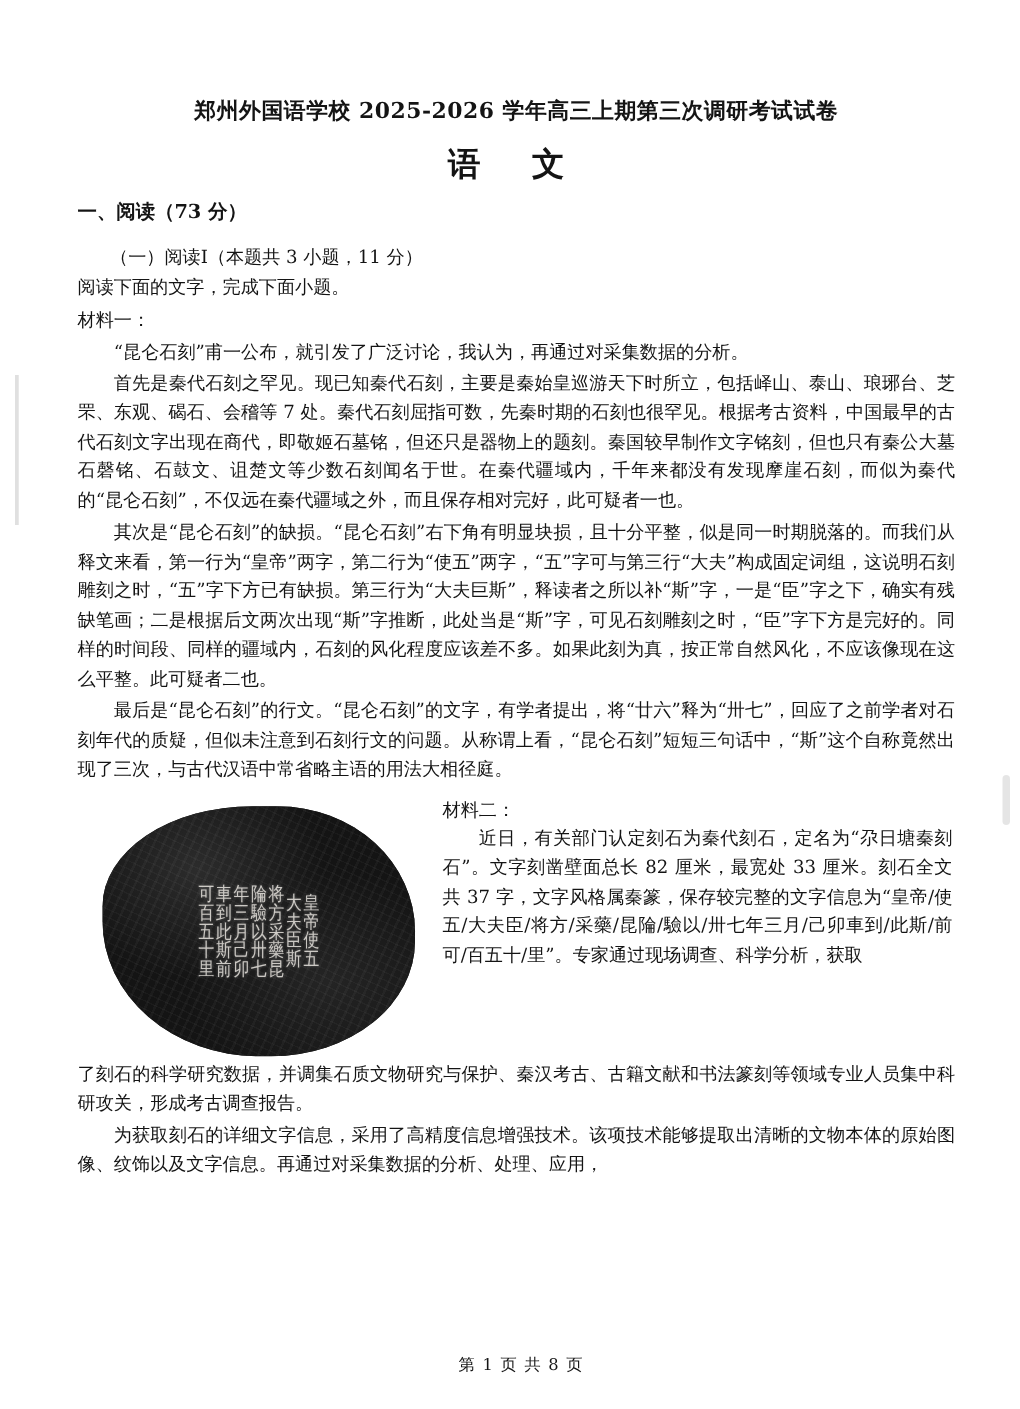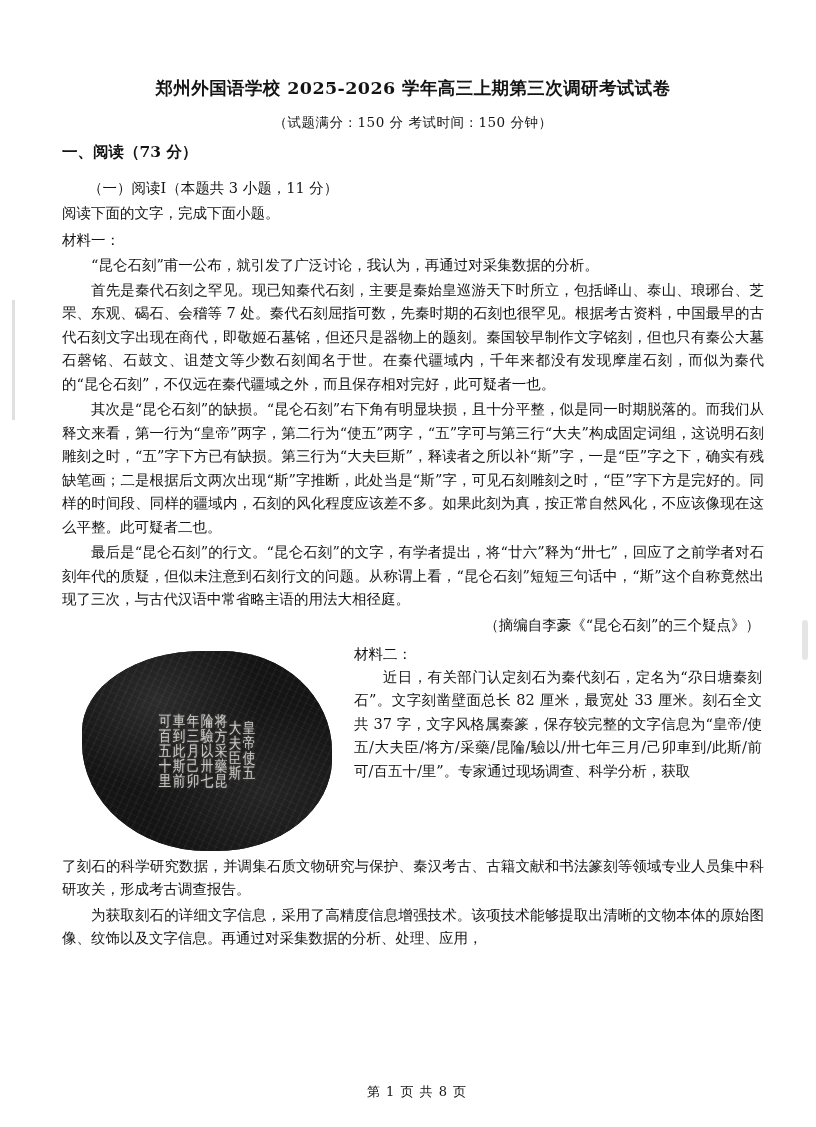--- a/index.html
+++ b/index.html
@@ -174,33 +174,32 @@
 </style>
 </head>
 <body>
 
 <div class="page">
 
   <div class="mark-left"></div>
   <div class="edge-smudge"></div>
 
   <div class="doc-title">郑州外国语学校 2025-2026 学年高三上期第三次调研考试试卷</div>
-  <div class="exam-meta">（试题满分：150 分  考试时间：150 分钟）</div>
+  <div class="subject">语 文</div>
 
   <div class="sec-head">一、阅读（73 分）</div>
   <div class="sub-head">（一）阅读Ⅰ（本题共 3 小题，11 分）</div>
   <div class="plain">阅读下面的文字，完成下面小题。</div>
   <div class="plain">材料一：</div>
 
   <p class="para">“昆仑石刻”甫一公布，就引发了广泛讨论，我认为，再通过对采集数据的分析。</p>
   <p class="para">首先是秦代石刻之罕见。现已知秦代石刻，主要是秦始皇巡游天下时所立，包括峄山、泰山、琅琊台、芝罘、东观、碣石、会稽等 7 处。秦代石刻屈指可数，先秦时期的石刻也很罕见。根据考古资料，中国最早的古代石刻文字出现在商代，即敬姬石墓铭，但还只是器物上的题刻。秦国较早制作文字铭刻，但也只有秦公大墓石磬铭、石鼓文、诅楚文等少数石刻闻名于世。在秦代疆域内，千年来都没有发现摩崖石刻，而似为秦代的“昆仑石刻”，不仅远在秦代疆域之外，而且保存相对完好，此可疑者一也。</p>
   <p class="para">其次是“昆仑石刻”的缺损。“昆仑石刻”右下角有明显块损，且十分平整，似是同一时期脱落的。而我们从释文来看，第一行为“皇帝”两字，第二行为“使五”两字，“五”字可与第三行“大夫”构成固定词组，这说明石刻雕刻之时，“五”字下方已有缺损。第三行为“大夫巨斯”，释读者之所以补“斯”字，一是“臣”字之下，确实有残缺笔画；二是根据后文两次出现“斯”字推断，此处当是“斯”字，可见石刻雕刻之时，“臣”字下方是完好的。同样的时间段、同样的疆域内，石刻的风化程度应该差不多。如果此刻为真，按正常自然风化，不应该像现在这么平整。此可疑者二也。</p>
   <p class="para">最后是“昆仑石刻”的行文。“昆仑石刻”的文字，有学者提出，将“廿六”释为“卅七”，回应了之前学者对石刻年代的质疑，但似未注意到石刻行文的问题。从称谓上看，“昆仑石刻”短短三句话中，“斯”这个自称竟然出现了三次，与古代汉语中常省略主语的用法大相径庭。</p>
 
-  <div class="source-line">（摘编自李豪《“昆仑石刻”的三个疑点》）</div>
 
   <div class="split">
     <div class="rubbing">
       <div class="inner"></div>
       <div class="glyphs">
         <div class="col">
           <span class="g">皇</span>
           <span class="g">帝</span>
           <span class="g">使</span>
           <span class="g">五</span>

